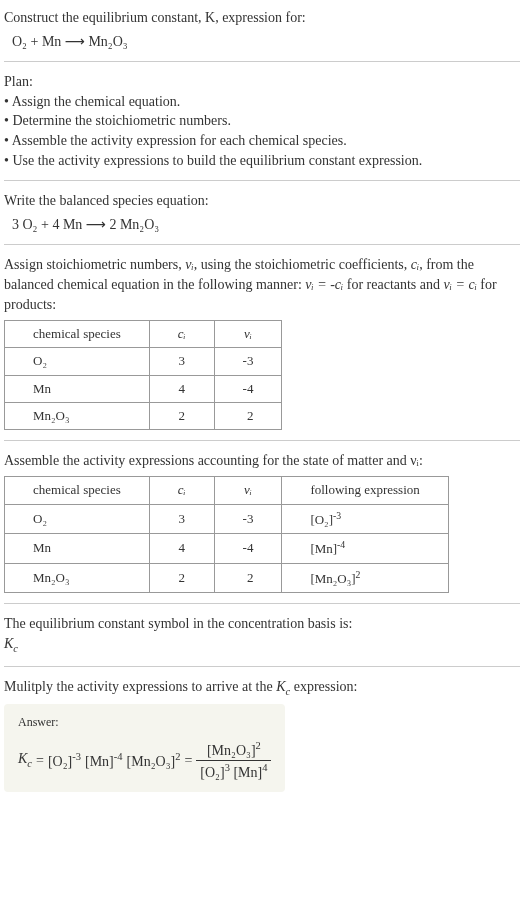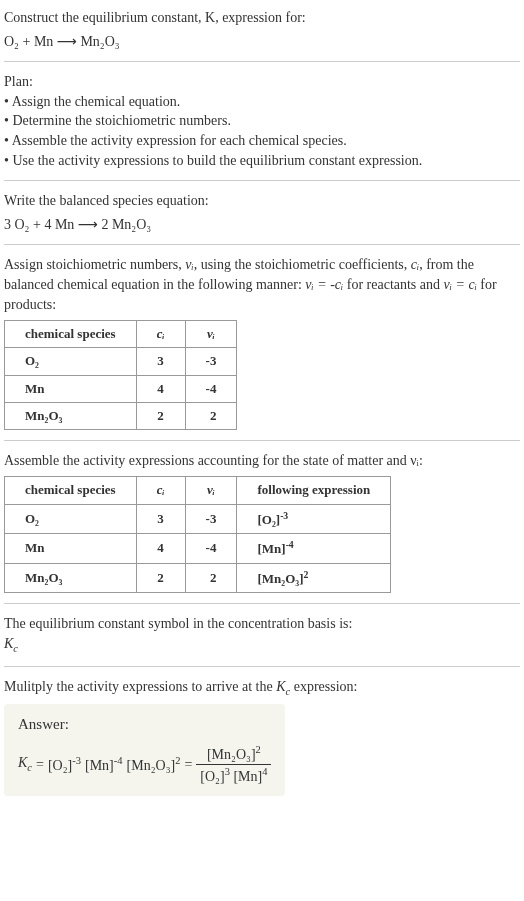--- a/index.html
+++ b/index.html
@@ -19,59 +19,59 @@
     .section {
       margin-bottom: 4px;
     }
     .divider {
       border: none;
       border-top: 1px solid #ccc;
       margin: 10px 0;
     }
     .equation {
       font-family: Georgia, serif;
-      margin: 4px 0;
+      margin: 4px 8px;
     }
     sub {
       font-size: 0.75em;
       vertical-align: sub;
     }
     sup {
       font-size: 0.75em;
       vertical-align: super;
     }
     .italic {
       font-style: italic;
     }
     table {
       border-collapse: collapse;
       margin: 6px 0;
       font-size: 13px;
     }
     table td, table th {
       border: 1px solid #999;
-      padding: 4px 20px;
+      padding: 4px 28px;
       text-align: left;
-      font-weight: bold;
+      font-weight: normal;
     }
     table td.center, table th.center {
       text-align: center;
     }
     table td.right, table th.right {
       text-align: right;
     }
     .answer-box {
       background: #f5f5ee;
       border-radius: 4px;
       padding: 10px 14px;
       display: inline-block;
       margin-top: 4px;
     }
     .answer-label {
-      font-size: 15px;
+      font-size: 12px;
       margin-bottom: 8px;
     }
     .frac {
       display: inline-block;
       vertical-align: middle;
       text-align: center;
     }
     .frac .num {
       display: block;
       border-bottom: 1px solid #333;

